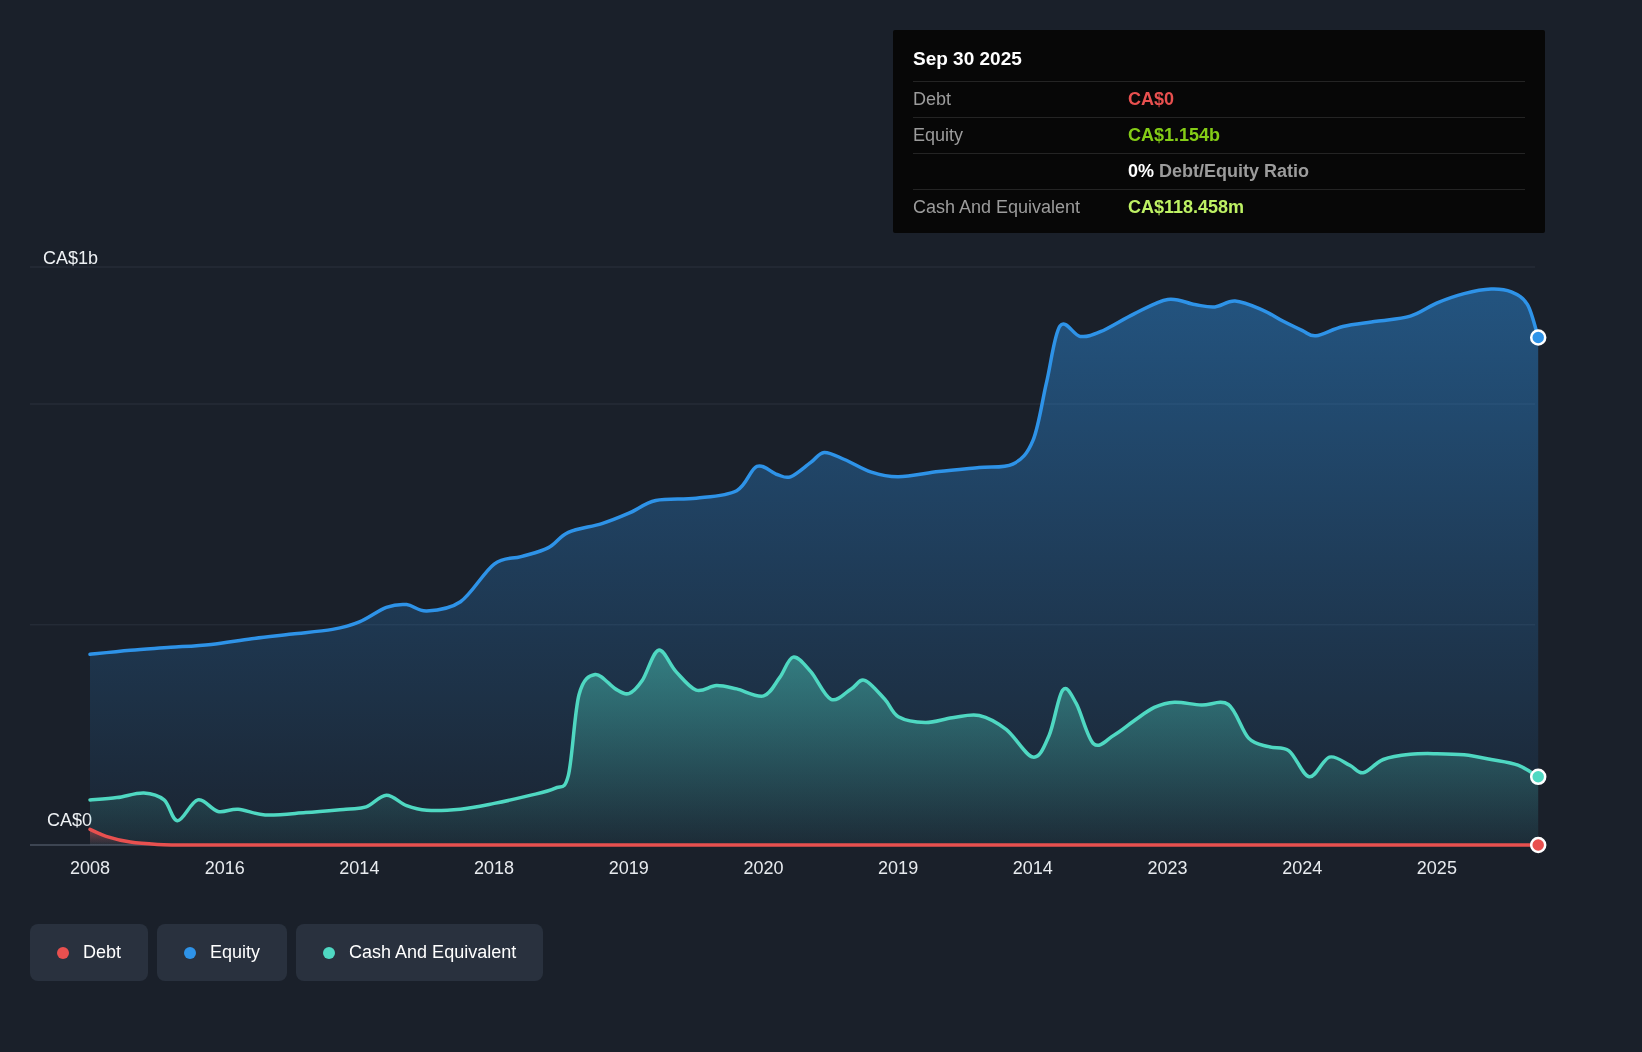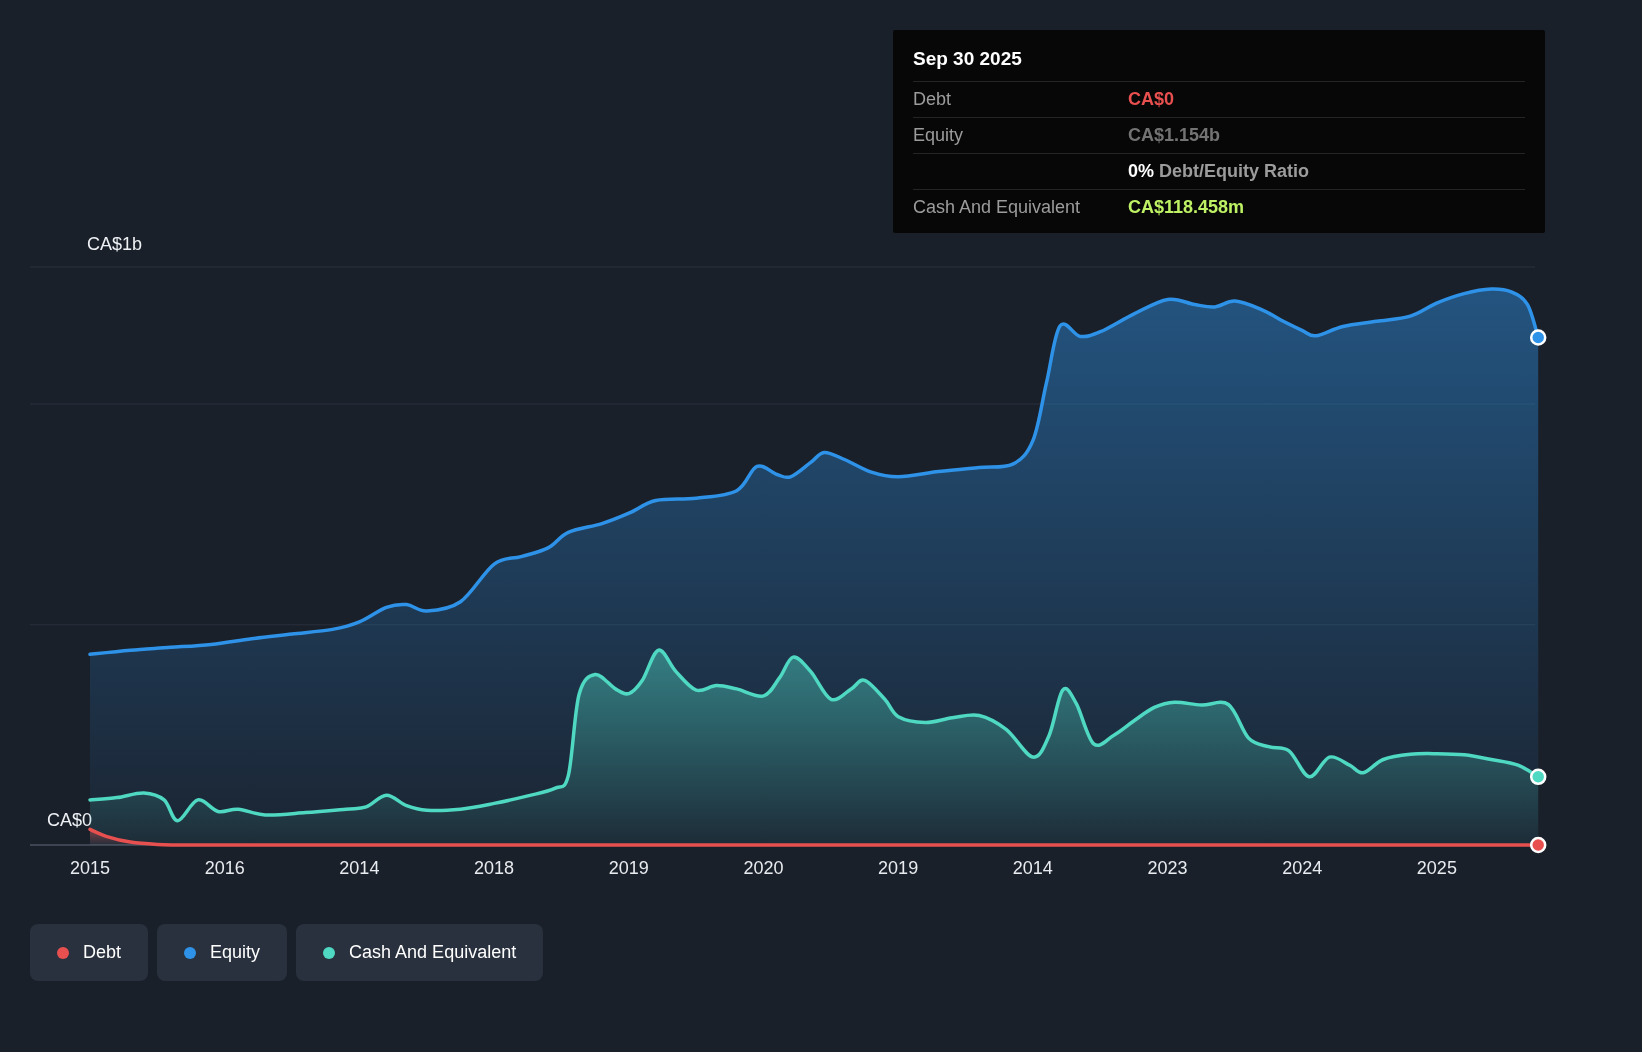--- a/index.html
+++ b/index.html
@@ -12,21 +12,21 @@
   .tt-title { font-size: 19px; font-weight: bold; padding: 8px 0 11px 0; }
   .tt-row { display: flex; align-items: center; padding: 7px 0; border-top: 1px solid #242424;
             font-size: 18px; line-height: 21px; }
   .tt-label { width: 215px; color: #9c9c9c; flex: 0 0 215px; }
   .tt-value { font-weight: bold; }
   .ratio-num { color: #ffffff; font-weight: bold; }
   .ratio-text { color: #9c9c9c; font-weight: bold; }
 
   
   .ylab { position: absolute; color: #eef1f4; font-size: 18px; }
-  .ylab.top { left: 43px; top: 234px; margin-left: 44px; }
+  .ylab.top { left: 43px; top: 248px; }
   .ylab.bottom { left: 47px; top: 810px; }
   .xticks { position: absolute; left: 50px; top: 858px; width: 1427px; display: flex;
             justify-content: space-between; color: #e8ebef; font-size: 18px; }
   .xticks span { width: 80px; text-align: center; }
 
   
   #chart { position: absolute; left: 30px; top: 260px; width: 1507px; height: 600px; }
   #chart svg { overflow: visible; display: block; }
 
   
@@ -42,21 +42,21 @@
 <div class="page" style="background: rgb(26, 32, 42);">
 
   <div class="tooltip">
     <div class="tt-title">Sep 30 2025</div>
     <div class="tt-row">
       <span class="tt-label">Debt</span>
       <span class="tt-value" style="color: rgb(232, 80, 79);">CA$0</span>
     </div>
     <div class="tt-row">
       <span class="tt-label">Equity</span>
-      <span class="tt-value" style="color: #737373;">CA$1.154b</span>
+      <span class="tt-value" style="color: #84cc16;">CA$1.154b</span>
     </div>
     <div class="tt-row">
       <span class="tt-label"></span>
       <span class="tt-value"><span class="ratio-num">0%</span> <span class="ratio-text">Debt/Equity Ratio</span></span>
     </div>
     <div class="tt-row">
       <span class="tt-label">Cash And Equivalent</span>
       <span class="tt-value" style="color: #bef264;">CA$118.458m</span>
     </div>
   </div>
@@ -90,21 +90,21 @@
         <path d="M 60.0 394.3 C 66.7 393.6 86.9 391.4 100.4 390.2 C 113.9 389.1 127.4 388.3 140.8 387.3 C 154.3 386.4 167.8 385.9 181.2 384.4 C 194.7 383.0 208.2 380.4 221.7 378.7 C 235.1 376.9 248.6 375.6 262.1 374.0 C 275.6 372.5 291.3 371.4 302.5 369.4 C 313.7 367.4 320.5 365.6 329.4 361.9 C 338.4 358.2 348.5 350.3 356.4 347.4 C 364.2 344.6 369.9 344.0 376.6 344.6 C 383.3 345.1 387.8 351.4 396.8 350.9 C 405.8 350.4 419.3 349.5 430.5 341.7 C 441.7 333.9 454.1 311.6 464.2 304.1 C 474.3 296.6 482.1 299.3 491.1 296.6 C 500.1 293.9 510.2 292.0 518.0 287.9 C 525.9 283.9 529.3 276.3 538.3 272.3 C 547.2 268.3 561.8 266.8 571.9 263.6 C 582.0 260.5 589.9 257.1 598.9 253.2 C 607.9 249.4 614.6 243.0 625.8 240.5 C 637.1 238.0 652.8 239.8 666.2 238.2 C 679.7 236.6 696.6 236.0 706.7 230.7 C 716.8 225.4 720.1 209.1 726.9 206.4 C 733.6 203.7 741.5 212.8 747.1 214.5 C 752.7 216.2 754.9 218.8 760.5 216.8 C 766.2 214.8 775.1 206.4 780.8 202.4 C 786.4 198.3 788.6 193.0 794.2 192.5 C 799.8 192.1 806.6 196.2 814.4 199.5 C 822.3 202.7 832.4 209.3 841.4 212.2 C 850.4 215.1 857.1 216.9 868.3 216.8 C 879.5 216.7 895.3 213.2 908.7 211.6 C 922.2 210.1 936.8 208.8 949.2 207.6 C 961.5 206.3 973.9 208.6 982.8 204.1 C 991.8 199.6 997.4 194.0 1003.0 180.4 C 1008.7 166.8 1012.0 141.7 1016.5 122.6 C 1021.0 103.5 1024.4 73.7 1030.0 66.0 C 1035.6 58.2 1043.5 75.4 1050.2 76.4 C 1056.9 77.3 1061.4 75.5 1070.4 71.7 C 1079.4 68.0 1092.9 59.2 1104.1 53.8 C 1115.3 48.4 1127.7 40.9 1137.8 39.4 C 1147.9 37.8 1156.8 43.3 1164.7 44.6 C 1172.6 45.8 1178.2 47.5 1184.9 46.9 C 1191.6 46.3 1197.3 40.6 1205.1 41.1 C 1213.0 41.6 1224.2 46.5 1232.1 49.8 C 1239.9 53.0 1245.5 57.3 1252.3 60.8 C 1259.0 64.2 1266.9 68.1 1272.5 70.6 C 1278.1 73.1 1279.2 76.5 1286.0 75.8 C 1292.7 75.1 1302.8 68.9 1312.9 66.5 C 1323.0 64.1 1335.3 63.1 1346.6 61.3 C 1357.8 59.6 1370.2 59.2 1380.3 56.1 C 1390.4 53.0 1398.2 46.6 1407.2 42.8 C 1416.2 39.1 1425.2 35.9 1434.1 33.6 C 1443.1 31.3 1453.2 29.3 1461.1 29.0 C 1468.9 28.7 1475.2 29.3 1481.3 31.9 C 1487.4 34.5 1493.0 37.0 1497.5 44.6 C 1502.0 52.2 1506.4 72.0 1508.2 77.5" fill="none" stroke="#2e93e8" stroke-width="3.5" stroke-linejoin="round" stroke-linecap="round"></path>
         <path d="M 60.0 539.9 C 64.5 539.5 78.0 538.8 86.9 537.6 C 95.9 536.4 106.0 532.6 113.9 533.0 C 121.7 533.4 128.5 535.3 134.1 539.9 C 139.7 544.5 142.0 560.7 147.6 560.7 C 153.2 560.7 161.0 541.5 167.8 539.9 C 174.5 538.4 181.2 549.9 188.0 551.5 C 194.7 553.0 200.3 548.6 208.2 549.2 C 216.1 549.7 223.9 554.4 235.1 554.9 C 246.4 555.5 262.1 553.6 275.6 552.6 C 289.0 551.7 305.9 550.1 316.0 549.2 C 326.1 548.2 329.4 549.2 336.2 546.9 C 342.9 544.5 349.6 535.5 356.4 535.3 C 363.1 535.1 369.9 543.2 376.6 545.7 C 383.3 548.2 387.8 549.7 396.8 550.3 C 405.8 550.9 419.3 550.3 430.5 549.2 C 441.7 548.0 452.9 545.6 464.2 543.4 C 475.4 541.2 487.7 538.4 497.8 535.9 C 507.9 533.4 518.0 531.7 524.8 528.4 C 531.5 525.0 534.2 531.2 538.3 515.6 C 542.3 500.0 544.5 451.6 549.0 434.7 C 553.5 417.9 559.1 415.5 565.2 414.5 C 571.3 413.5 579.8 425.8 585.4 428.9 C 591.0 432.1 594.4 435.0 598.9 433.6 C 603.4 432.1 607.4 427.5 612.4 420.3 C 617.3 413.0 622.9 391.7 628.5 390.2 C 634.1 388.8 639.7 405.0 646.0 411.6 C 652.3 418.2 659.5 427.8 666.2 430.1 C 673.0 432.4 679.7 425.7 686.4 425.5 C 693.2 425.3 698.8 427.2 706.7 428.9 C 714.5 430.7 726.4 437.8 733.6 435.9 C 740.8 433.9 744.8 423.8 749.8 417.4 C 754.7 410.9 758.1 398.1 763.2 397.1 C 768.4 396.2 774.5 404.6 780.8 411.6 C 787.0 418.6 794.2 436.5 801.0 439.3 C 807.7 442.2 815.6 432.1 821.2 428.9 C 826.8 425.8 829.0 418.5 834.6 420.3 C 840.3 422.0 849.2 433.3 854.8 439.3 C 860.5 445.4 861.6 452.8 868.3 456.7 C 875.1 460.5 886.3 462.3 895.3 462.5 C 904.2 462.7 913.2 459.0 922.2 457.8 C 931.2 456.7 940.2 453.6 949.2 455.5 C 958.1 457.5 967.1 462.5 976.1 469.4 C 985.1 476.3 995.9 496.2 1003.0 497.1 C 1010.2 498.1 1014.3 486.4 1019.2 475.2 C 1024.1 464.0 1028.2 435.4 1032.7 430.1 C 1037.2 424.8 1041.0 434.4 1046.2 443.4 C 1051.3 452.3 1057.4 478.6 1063.7 483.9 C 1070.0 489.1 1077.1 479.0 1083.9 475.2 C 1090.6 471.3 1097.3 465.4 1104.1 460.7 C 1110.8 456.1 1117.6 450.5 1124.3 447.4 C 1131.0 444.4 1136.6 442.6 1144.5 442.2 C 1152.4 441.8 1162.5 444.7 1171.4 445.1 C 1180.4 445.5 1190.5 439.1 1198.4 444.5 C 1206.2 450.0 1211.9 471.0 1218.6 478.1 C 1225.3 485.1 1232.1 484.6 1238.8 486.7 C 1245.5 488.9 1252.3 485.8 1259.0 490.8 C 1265.7 495.8 1272.5 515.7 1279.2 516.8 C 1286.0 517.9 1292.7 499.1 1299.4 497.1 C 1306.2 495.2 1314.0 502.6 1319.6 505.2 C 1325.2 507.8 1327.5 513.7 1333.1 512.8 C 1338.7 511.8 1345.5 502.5 1353.3 499.5 C 1361.2 496.4 1371.3 495.2 1380.3 494.3 C 1389.2 493.3 1398.2 493.6 1407.2 493.7 C 1416.2 493.8 1425.2 493.9 1434.1 494.8 C 1443.1 495.8 1452.1 497.7 1461.1 499.5 C 1470.1 501.2 1480.2 502.3 1488.0 505.2 C 1495.9 508.1 1504.9 514.9 1508.2 516.8" fill="none" stroke="#4fd8c2" stroke-width="3.5" stroke-linejoin="round" stroke-linecap="round"></path>
         <path d="M 60.0 569.4 C 62.7 570.5 69.4 574.2 76.2 576.3 C 82.9 578.4 91.9 580.8 100.4 582.1 C 108.9 583.5 116.1 583.9 127.4 584.4 C 138.6 584.9 145.3 584.9 167.8 585.0 C 190.2 585.1 223.9 585.0 262.1 585.0 C 300.3 585.0 351.9 585.0 396.8 585.0 C 441.7 585.0 486.6 585.0 531.5 585.0 C 576.4 585.0 621.3 585.0 666.2 585.0 C 711.1 585.0 756.1 585.0 801.0 585.0 C 845.9 585.0 890.8 585.0 935.7 585.0 C 980.6 585.0 1025.5 585.0 1070.4 585.0 C 1115.3 585.0 1160.2 585.0 1205.1 585.0 C 1250.0 585.0 1289.3 585.0 1339.8 585.0 C 1390.4 585.0 1480.2 585.0 1508.2 585.0" fill="none" stroke="#e8504f" stroke-width="3.5" stroke-linejoin="round" stroke-linecap="round"></path>
         <circle cx="1508.2" cy="77.5" r="7" fill="#2e93e8" stroke="#ffffff" stroke-width="2.5"></circle>
         <circle cx="1508.2" cy="516.8" r="7" fill="#4fd8c2" stroke="#ffffff" stroke-width="2.5"></circle>
         <circle cx="1508.2" cy="585.0" r="7" fill="#e8504f" stroke="#ffffff" stroke-width="2.5"></circle>
       </svg>
     </div>
 
   <div class="xticks">
-    <span>2015</span>
+    <span>2008</span>
     <span>2016</span>
     <span>2014</span>
     <span>2018</span>
     <span>2019</span>
     <span>2020</span>
     <span>2019</span>
     <span>2014</span>
     <span>2023</span>
     <span>2024</span>
     <span>2025</span>

